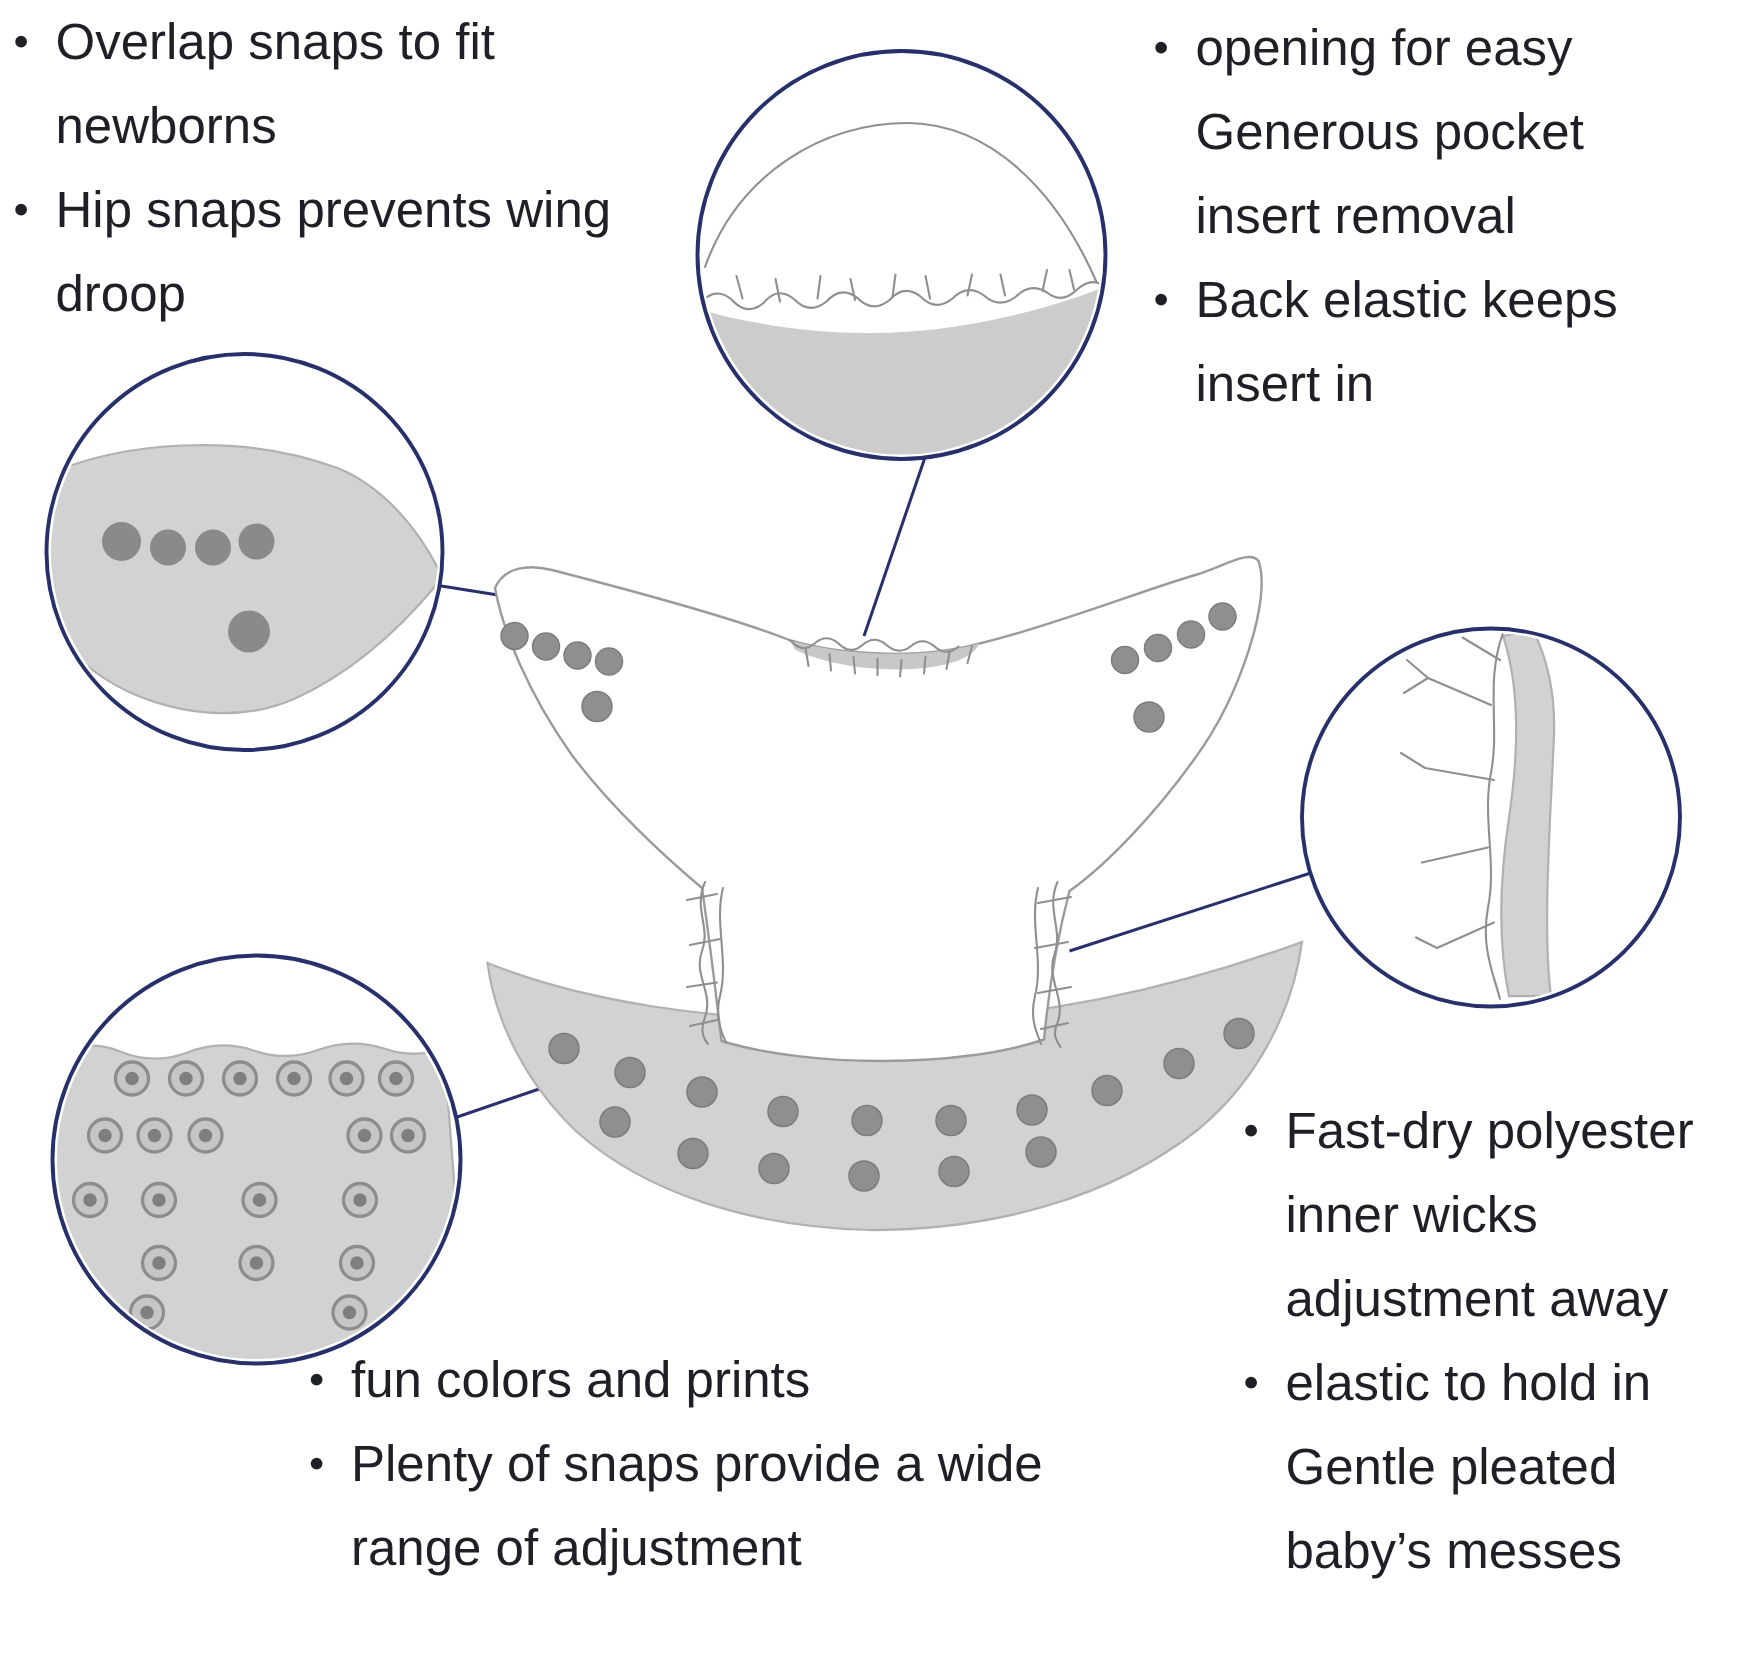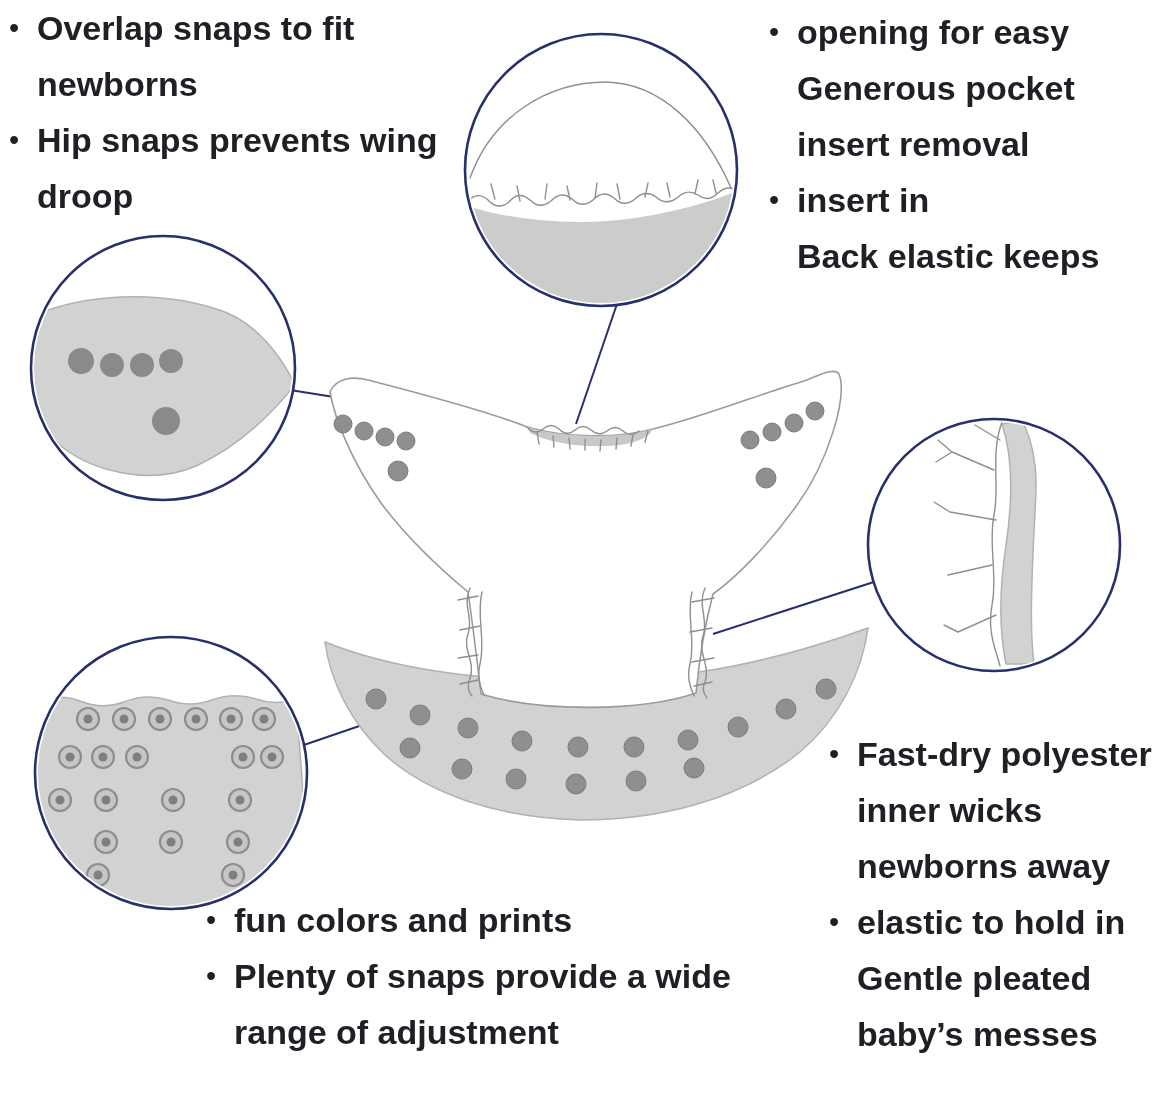--- a/index.html
+++ b/index.html
@@ -7,21 +7,21 @@
   body { font-family:"Liberation Sans","DejaVu Sans",sans-serif; }
   .canvas {
     position:relative; width:1159px; height:1114px;
     background:var(--background,#fff); overflow:hidden;
     color:var(--text-color,#1f2026);
   }
   .diagram-svg { position:absolute; left:0; top:0; }
   .note { position:absolute; font-size:34px; line-height:56px; color:var(--text-color,#1f2026); }
   .item { position:relative; padding-left:29px; }
   .bullet { position:absolute; left:1px; top:0; font-size:29px; }
-  .line { display:block; white-space:nowrap;font-weight:bold; }
+  .line { display:block; white-space:nowrap; }
 
   
   .navy-line   { stroke:var(--accent-navy,#27306b); stroke-width:2; fill:none; }
   .callout-circle { stroke:var(--accent-navy,#27306b); stroke-width:2.6; fill:#ffffff; }
   .shell   { fill:#ffffff; stroke:var(--outline-gray,#9b9b9b); stroke-width:1.6; }
   .grayfill{ fill:var(--fill-gray,#d2d2d2); stroke:#b1b1b1; stroke-width:1.5; }
   .sketch  { stroke:#8f8f8f; stroke-width:1.4; fill:none; stroke-linecap:round; }
   .sliver  { fill:#c8c8c8; stroke:none; }
   .snap    { fill:var(--snap-gray,#8f8f8f); stroke:#7c7c7c; stroke-width:1; }
   .snapdark{ fill:#8a8a8a; stroke:none; }
@@ -238,33 +238,33 @@
       <span class="bullet">•</span>
       <span class="lines">
         <span class="line">opening for easy</span>
         <span class="line">Generous pocket</span>
         <span class="line">insert removal</span>
       </span>
     </div>
     <div class="item">
       <span class="bullet">•</span>
       <span class="lines">
+        <span class="line">Back elastic keeps</span>
         <span class="line">insert in</span>
-        <span class="line">Back elastic keeps</span>
       </span>
     </div>
   </div>
 
   <div class="note" style="left:828px; top:726px;">
     <div class="item">
       <span class="bullet">•</span>
       <span class="lines">
         <span class="line">Fast-dry polyester</span>
         <span class="line">inner wicks</span>
-        <span class="line">newborns away</span>
+        <span class="line">adjustment away</span>
       </span>
     </div>
     <div class="item">
       <span class="bullet">•</span>
       <span class="lines">
         <span class="line">elastic to hold in</span>
         <span class="line">Gentle pleated</span>
         <span class="line">baby’s messes</span>
       </span>
     </div>

